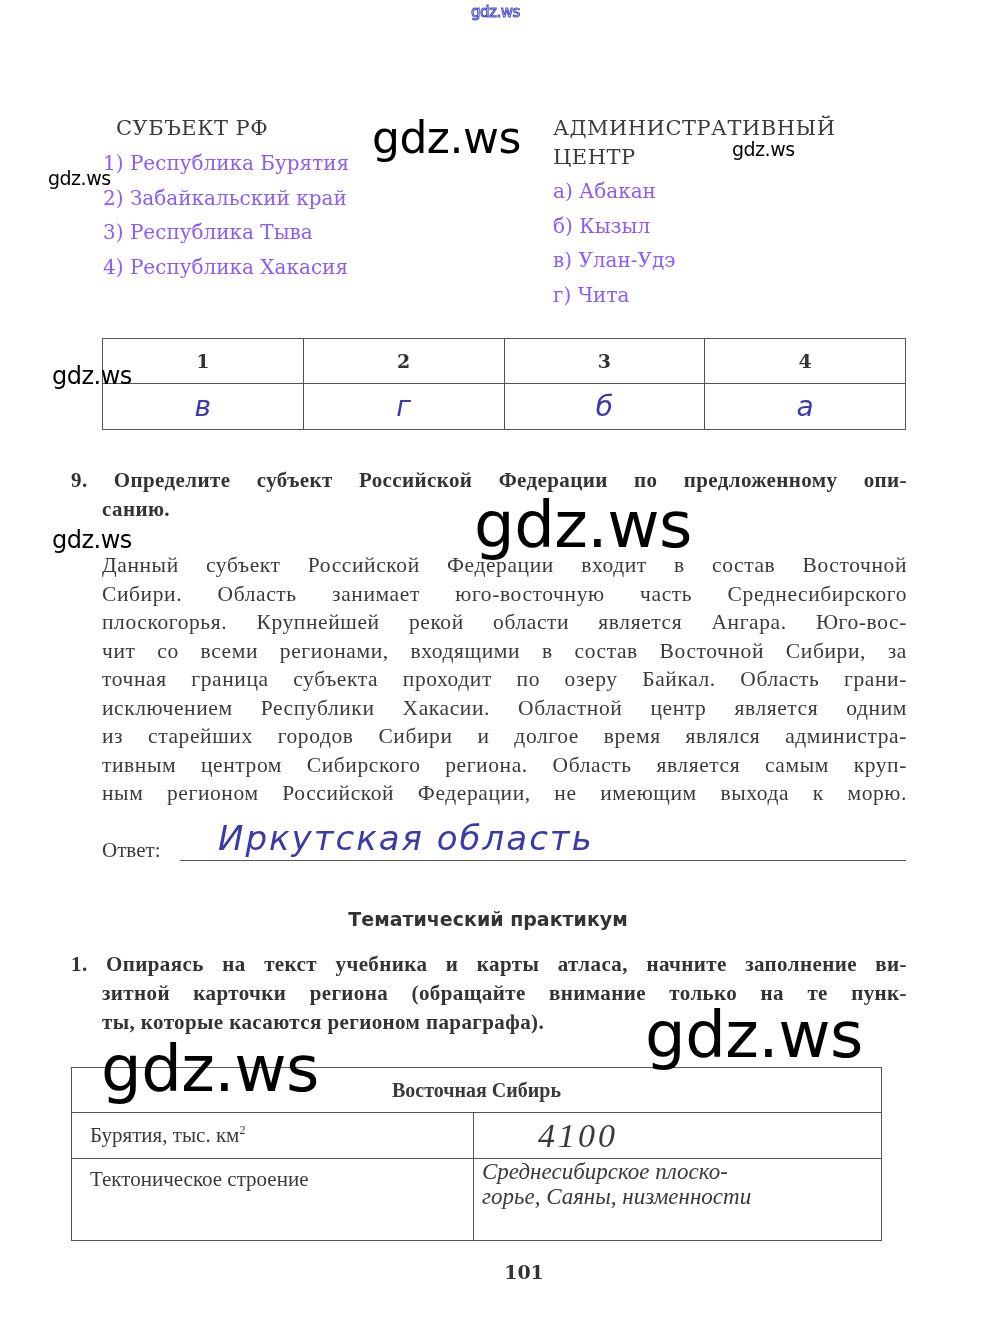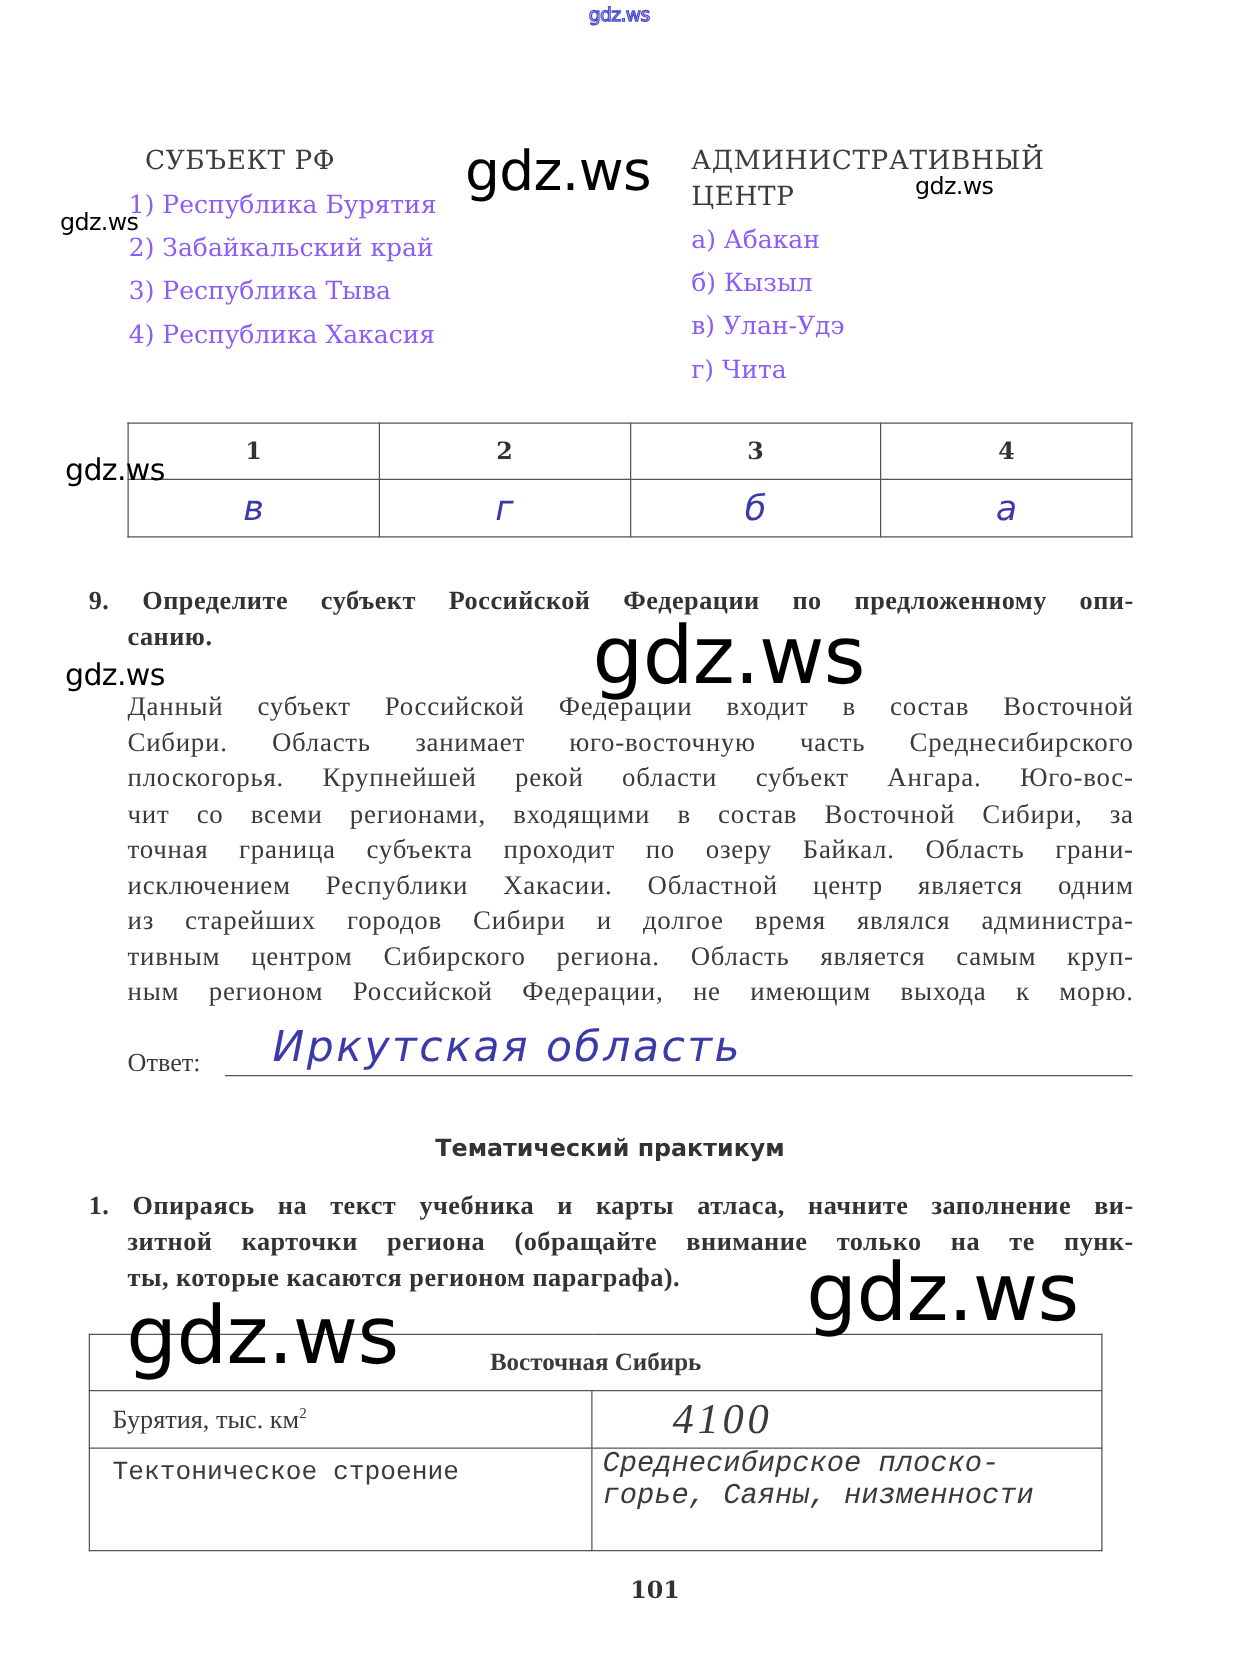--- a/index.html
+++ b/index.html
@@ -69,21 +69,21 @@
       position: absolute; left: 71px; top: 1067px; width: 811px;
       border-collapse: collapse; table-layout: fixed;
     }
     table.grid2 td {
       border: 1.5px solid #555; padding: 0 18px;
       font-family: "Liberation Serif", "DejaVu Serif", serif;
       font-size: 21px; color: #3a3a3a; vertical-align: middle;
     }
     table.grid2 tr.r0 td { height: 44px; text-align: center; font-weight: bold; font-size: 20px; }
     table.grid2 tr.r1 td { height: 45px; }
-    table.grid2 tr.r2 td { height: 73px; vertical-align: top; padding-top: 8px; font-family: Liberation Mono, monospace; }
+    table.grid2 tr.r2 td { height: 73px; vertical-align: top; padding-top: 8px; }
     .page-num {
       font-family: "DejaVu Serif", "Liberation Serif", serif; font-weight: bold;
       font-size: 19px; color: #333; padding-left: 36px;
     }
   </style>
 </head>
 <body style="--ink:#3a3aa8;">
 
 <div class="wm wm-top" style="left:471px; top:3px;">gdz.ws</div>
 
@@ -124,21 +124,21 @@
   </table>
 
 <div class="abs q-title" style="left:71px; top:466px; width:836px;">
   <div style="text-align-last:justify; white-space:nowrap;">9. Определите субъект Российской Федерации по предложенному опи-</div>
   <div style="padding-left:31px;">санию.</div>
 </div>
 
 <div class="abs para" style="left:102px; top:551px; width:805px;">
   <span class="line">Данный субъект Российской Федерации входит в состав Восточной</span>
   <span class="line">Сибири. Область занимает юго-восточную часть Среднесибирского</span>
-  <span class="line">плоскогорья. Крупнейшей рекой области субъект Ангара. Юго-вос-</span>
+  <span class="line">плоскогорья. Крупнейшей рекой области является Ангара. Юго-вос-</span>
   <span class="line">чит со всеми регионами, входящими в состав Восточной Сибири, за</span>
   <span class="line">точная граница субъекта проходит по озеру Байкал. Область грани-</span>
   <span class="line">исключением Республики Хакасии. Областной центр является одним</span>
   <span class="line">из старейших городов Сибири и долгое время являлся администра-</span>
   <span class="line">тивным центром Сибирского региона. Область является самым круп-</span>
   <span class="line">ным регионом Российской Федерации, не имеющим выхода к морю.</span>
 </div>
 
 <div class="abs cond" style="left:102px; top:838px; font-size:21px; color:#3a3a3a;">Ответ:</div>
 <div class="answer-line"></div>

